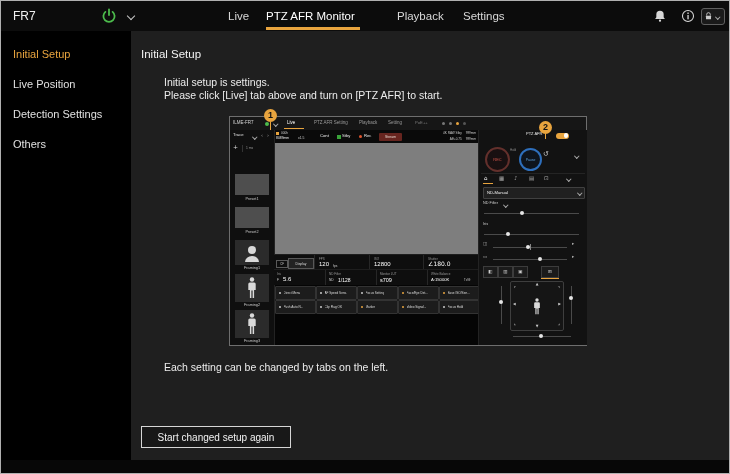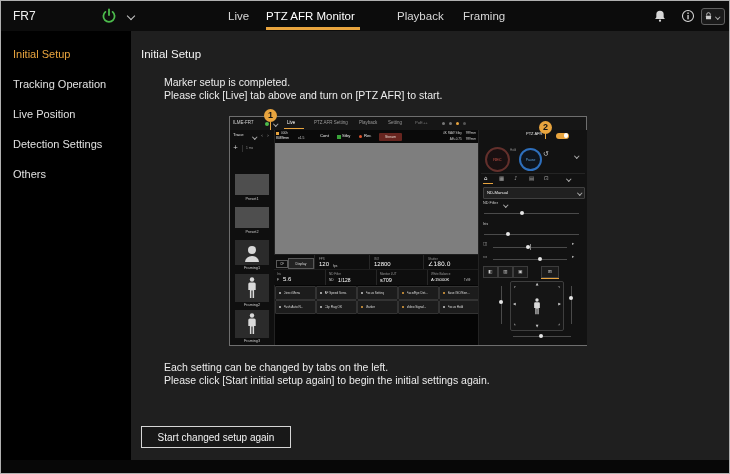--- a/index.html
+++ b/index.html
@@ -76,21 +76,21 @@
         <path d="M4.4 3.9 A5.6 5.6 0 1 0 11.6 3.9" stroke="#4cbb4c" stroke-width="1.8" fill="none" stroke-linecap="round"></path>
       </svg>
     </div>
     <div class="chev" style="left:127px;top:12px;"></div>
 
     <nav>
       <div class="tab" style="left:227px;">Live</div>
       <div class="tab active" style="left:265px;">PTZ AFR Monitor</div>
       <div class="tab-underline" style="left:265px;width:94px;"></div>
       <div class="tab" style="left:396px;">Playback</div>
-      <div class="tab" style="left:462px;">Framing</div>
+      <div class="tab" style="left:462px;">Settings</div>
     </nav>
 
     <div class="ab" style="left:652px;top:8px;">
       <svg width="14" height="14" viewBox="0 0 16 16">
         <path d="M8 2 a4.2 4.2 0 0 1 4.2 4.2 v3.2 l1.4 2 h-11.2 l1.4 -2 v-3.2 A4.2 4.2 0 0 1 8 2 z" fill="#d8d8d8"></path>
         <circle cx="8" cy="13.4" r="1.3" fill="#d8d8d8"></circle>
       </svg>
     </div>
     <div class="ab" style="left:680px;top:8px;">
       <svg width="14" height="14" viewBox="0 0 16 16">
@@ -103,30 +103,29 @@
       <svg width="9" height="10" viewBox="0 0 10 10" style="position:absolute;left:2px;top:2px;">
         <path d="M3 4.6 v-1.3 a2 2 0 0 1 4 0 v1.3" stroke="#cccccc" fill="none" stroke-width="1"></path>
         <rect x="2.2" y="4.6" width="5.6" height="4" rx="0.6" fill="#cccccc"></rect>
       </svg>
       <div class="chev-s" style="left:14px;top:6px;"></div>
     </div>
   </header>
 
   <aside class="sidebar">
     <div class="side-item active">Initial Setup</div>
-    <div class="side-item">Tracking Operation</div>
     <div class="side-item">Live Position</div>
     <div class="side-item">Detection Settings</div>
     <div class="side-item">Others</div>
   </aside>
 
   <main class="main">
     <div class="page-title">Initial Setup</div>
 
-    <div class="txt" style="left:33px;top:45px;">Marker setup is completed.</div>
+    <div class="txt" style="left:33px;top:45px;">Initial setup is settings.</div>
     <div class="txt" style="left:33px;top:58px;">Please click [Live] tab above and turn on [PTZ AFR] to start.</div>
 
     <figure class="mini" style="margin:0;">
 
       <div class="ab" style="left:0;top:0;width:356px;height:13px;background:#161616;border-bottom:1px solid #000;">
         <span class="mt" style="left:3px;top:3.5px;font-size:4.5px;color:#d5d5d5;">ILME-FR7</span>
         <span class="dotic" style="left:35px;top:4.5px;width:4px;height:4px;background:#4cbb4c;"></span>
         <span class="chev-s" style="left:44px;top:5px;"></span>
         <span class="mt" style="left:57px;top:3.5px;font-size:4.5px;color:#ffffff;">Live</span>
         <span class="ab" style="left:54px;top:11px;width:20px;height:1.3px;background:#e8a43e;"></span>
@@ -360,19 +359,18 @@
         <div class="knob" style="left:60px;top:204px;"></div>
       </div>
     </figure>
 
     <div class="callout" style="left:133px;top:78px;">1</div>
     <div class="callout-line" style="left:138.5px;top:91px;height:8px;"></div>
     <div class="callout" style="left:408px;top:90px;">2</div>
     <div class="callout-line" style="left:413.5px;top:103px;height:5px;"></div>
 
     <div class="txt" style="left:33px;top:330px;">Each setting can be changed by tabs on the left.</div>
-    <div class="txt" style="left:33px;top:343px;">Please click [Start initial setup again] to begin the initial settings again.</div>
 
     <button class="restart-btn">Start changed setup again</button>
   </main>
 
   <div class="bottombar"></div>
 </div>
 
 </body></html>

